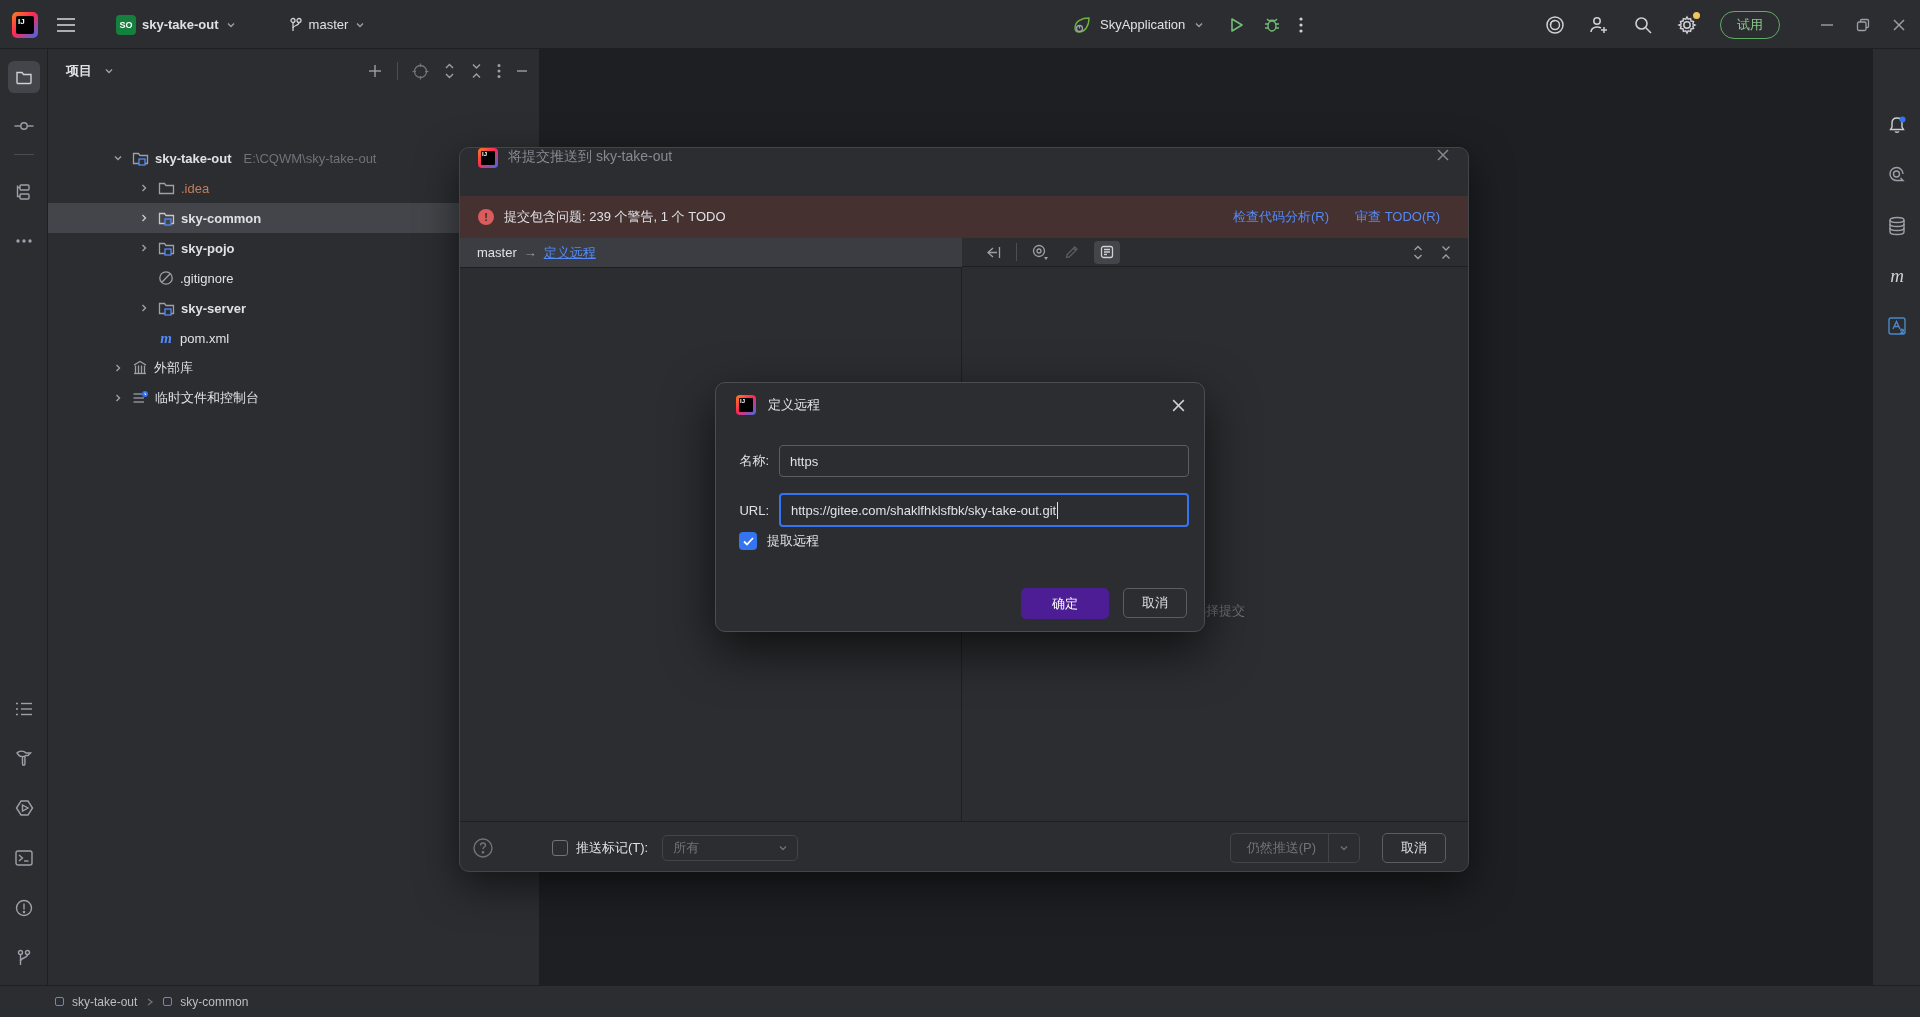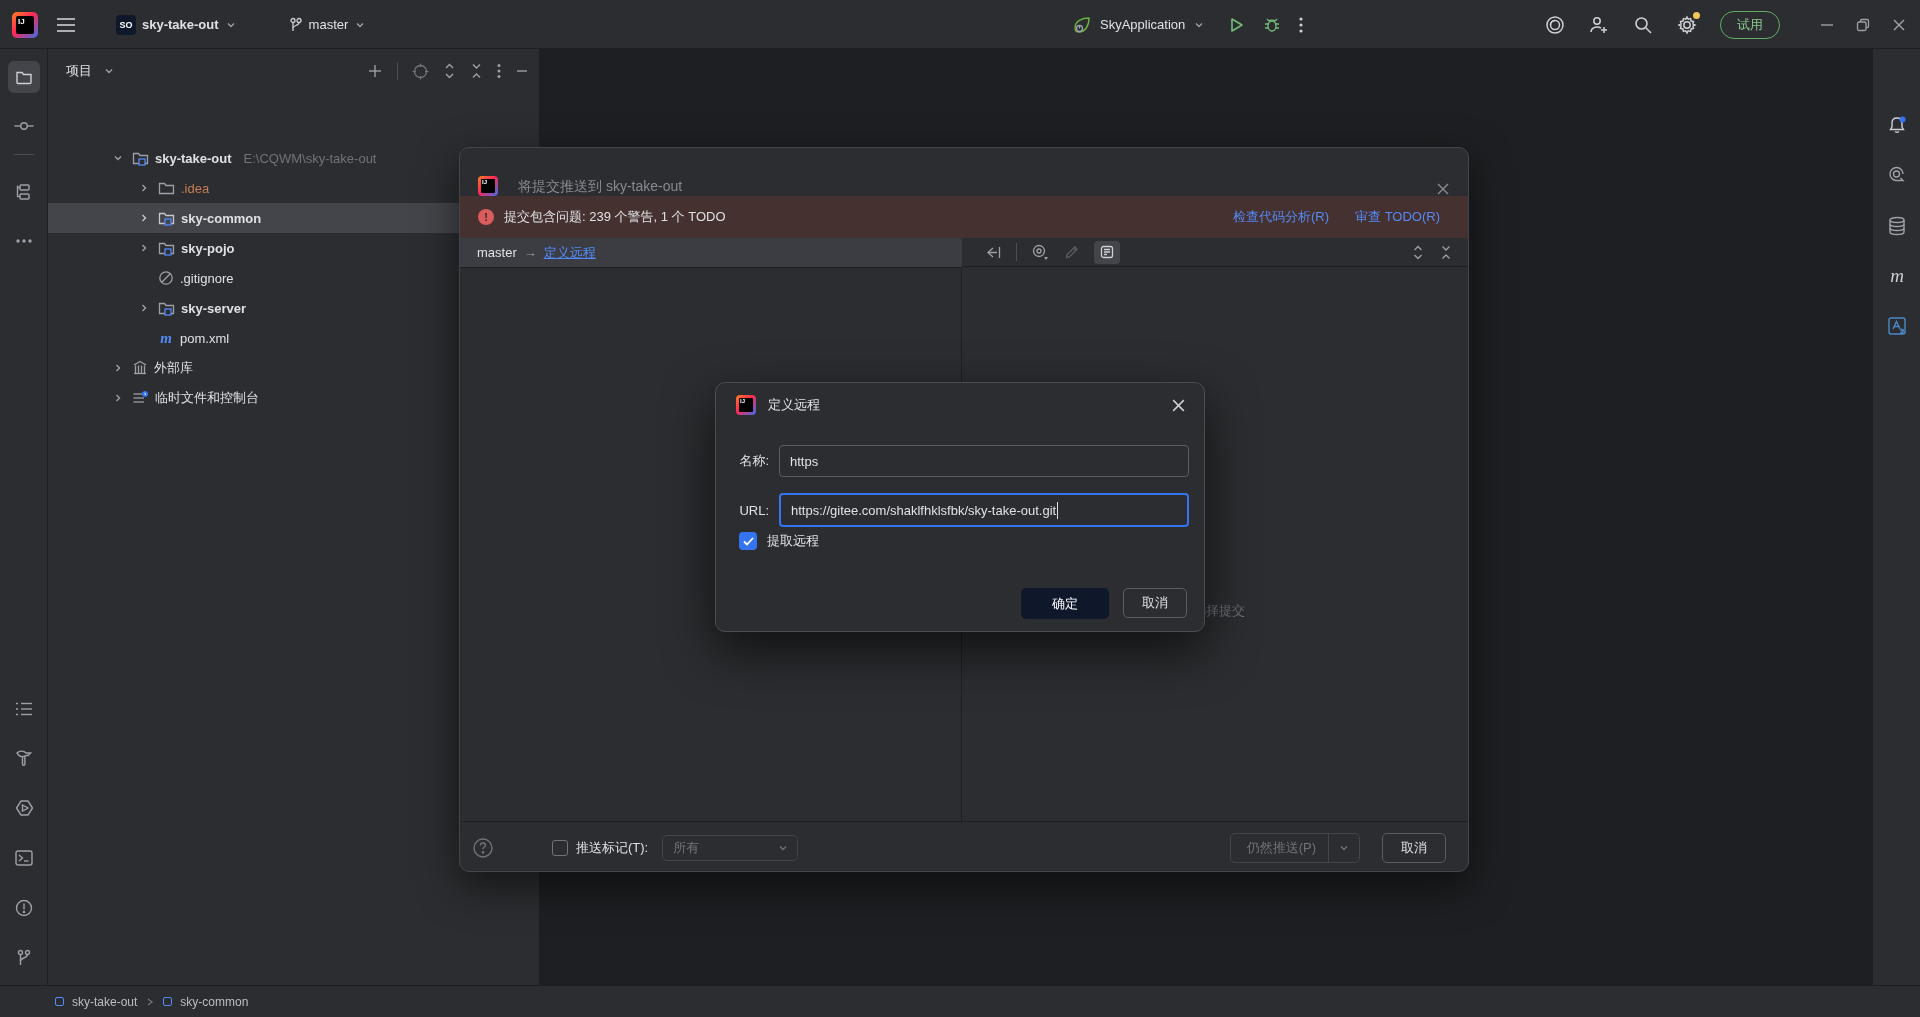--- a/index.html
+++ b/index.html
@@ -7,60 +7,60 @@
     font-family:"Liberation Sans","DejaVu Sans",sans-serif; color:#dfe1e5; font-size:13px; }
   svg { display:block; }
   .ico { display:inline-flex; align-items:center; justify-content:center; flex:0 0 auto; }
 
   
   #titlebar { position:absolute; left:0; top:0; width:1920px; height:49px; background:#2b2d30; border-bottom:1px solid #1e1f22; }
   .tb-left { position:absolute; left:12px; top:0; height:49px; display:flex; align-items:center; gap:10px; }
   .logo { width:26px; height:26px; border-radius:5px; background:linear-gradient(135deg,#fc801d 0%,#fe2857 45%,#3b6cec 100%); position:relative; }
   .logo .inner { position:absolute; left:4px; top:4px; right:4px; bottom:4px; background:#000; border-radius:2px; color:#fff; font-size:8px; font-weight:700; display:flex; align-items:flex-start; padding:1px 2px; }
   .tb-btn { display:flex; align-items:center; gap:6px; padding:5px 8px; border-radius:6px; color:#dfe1e5; }
-  .avatar { width:20px; height:20px; border-radius:4px; background:#0f172a; color:#fff; font-size:9px; font-weight:700; display:flex; align-items:center; justify-content:center; }
+  .avatar { width:20px; height:20px; border-radius:4px; background:#15803d; color:#fff; font-size:9px; font-weight:700; display:flex; align-items:center; justify-content:center; }
   .tb-name { font-weight:600; }
   .tb-run { position:absolute; left:1072px; top:0; height:49px; display:flex; align-items:center; gap:8px; }
   .tb-right { position:absolute; right:14px; top:0; height:49px; display:flex; align-items:center; gap:22px; }
   .pill { border:1px solid #5fad65; color:#8bc98f; border-radius:14px; padding:4px 16px; font-size:13px; }
   .gear-wrap { position:relative; }
   .dot-badge { position:absolute; width:7px; height:7px; border-radius:50%; background:#f2c55c; right:-2px; top:-2px; }
   .muted { color:#9da0a8; }
 
   
   #leftbar { position:absolute; left:0; top:49px; width:48px; height:936px; background:#2b2d30; border-right:1px solid #1e1f22; }
   #rightbar { position:absolute; right:0; top:49px; width:48px; height:936px; background:#2b2d30; border-left:1px solid #1e1f22; }
   .bar-ic { position:absolute; left:8px; width:32px; height:32px; border-radius:6px; display:flex; align-items:center; justify-content:center; }
   #rightbar .bar-ic { left:8px; }
   .bar-ic.active { background:#43454a; }
   .bar-divider { position:absolute; left:14px; width:20px; height:1px; background:#4a4d52; }
 
   
   #project { position:absolute; left:48px; top:49px; width:492px; height:936px; background:#2b2d30; border-right:1px solid #1e1f22; }
   .pp-header { position:absolute; left:0; top:0; width:100%; height:44px; display:flex; align-items:center; padding:0 10px 0 18px; }
-  .pp-title { font-weight:400; margin-right:11px; }
+  .pp-title { font-weight:700; margin-right:11px; }
   .pp-tools { margin-left:auto; display:flex; align-items:center; gap:14px; }
   .vdiv { width:1px; height:18px; background:#4a4d52; }
   .tree { position:absolute; top:94px; left:0; width:100%; }
   .trow { position:relative; height:30px; display:flex; align-items:center; gap:6px; white-space:nowrap; }
   .trow.sel { background:#43454a; }
   .twisty { width:16px; display:flex; justify-content:center; }
   .tbold { font-weight:700; }
   .tpath { color:#6f737a; margin-left:6px; }
   .idea-text { color:#c77d55; }
   .mvn { font-family:"Liberation Serif","DejaVu Serif",serif; font-style:italic; font-weight:700; color:#548af7; font-size:15px; width:16px; text-align:center; }
 
   
   #editor { position:absolute; left:540px; top:49px; width:1332px; height:936px; background:#1e1f22; }
   #statusbar { position:absolute; left:0; top:985px; width:1920px; height:32px; background:#2b2d30; border-top:1px solid #1e1f22; display:flex; align-items:center; padding-left:55px; gap:8px; color:#bcbec4; font-size:12px; }
   .modsq { width:9px; height:9px; border:1.5px solid #548af7; border-radius:2px; }
 
   
   #push { position:absolute; left:459px; top:147px; width:1010px; height:725px; background:#2b2d30; border:1px solid #43454a; border-radius:10px; box-shadow:0 14px 40px rgba(0,0,0,.55); overflow:hidden; }
-  .pd-header { position:absolute; left:0; top:0; width:100%; height:48px; display:flex; align-items:flex-end; padding:0 18px; gap:20px; }
+  .pd-header { position:absolute; left:0; top:0; width:100%; height:48px; display:flex; align-items:flex-start; padding:0 18px; gap:10px; }
   .pd-title { color:#868a91; font-size:14px; }
   .pd-close { margin-left:auto; }
   .mini-logo { width:20px; height:20px; border-radius:4px; background:linear-gradient(135deg,#fc801d 0%,#fe2857 45%,#3b6cec 100%); position:relative; }
   .mini-logo .inner { position:absolute; left:3px; top:3px; right:3px; bottom:3px; background:#000; border-radius:1px; color:#fff; font-size:6px; font-weight:700; padding:0 1px; }
   .pd-warn { position:absolute; left:0; top:48px; width:100%; height:42px; background:#453130; display:flex; align-items:center; padding:0 28px 0 18px; gap:10px; }
   .warn-circle { width:16px; height:16px; border-radius:50%; background:#db5c5c; color:#2b2d30; font-weight:700; font-size:11px; display:flex; align-items:center; justify-content:center; }
   .warn-links { margin-left:auto; display:flex; gap:26px; }
   .blue-link { color:#548af7; }
   .pd-branchrow { position:absolute; left:0; top:90px; width:502px; height:29px; background:#3b3d42; display:flex; align-items:center; padding-left:17px; gap:7px; }
   .pd-toolbar { position:absolute; left:502px; top:90px; width:508px; height:29px; display:flex; align-items:center; gap:14px; padding-left:22px; border-bottom:1px solid #1e1f22; }
@@ -84,21 +84,21 @@
   #remote { position:absolute; left:715px; top:382px; width:490px; height:250px; background:#2b2d30; border:1px solid #4a4d52; border-radius:10px; box-shadow:0 18px 50px rgba(0,0,0,.65); }
   .rd-header { position:absolute; left:0; top:0; width:100%; height:44px; display:flex; align-items:center; padding:0 18px 0 20px; gap:12px; }
   .rd-title { font-size:13px; color:#dfe1e5; }
   .rd-row { position:absolute; display:flex; align-items:center; }
   .rd-label { width:42px; text-align:right; margin-right:10px; color:#dfe1e5; }
   .field { height:32px; width:410px; border:1px solid #5a5d63; border-radius:4px; display:flex; align-items:center; padding:0 10px; background:#2b2d30; }
   .field.focus { border:2px solid #3574f0; height:34px; }
   .caret { width:1px; height:17px; background:#dfe1e5; margin-left:1px; }
   .cb-on { width:18px; height:18px; background:#3574f0; border-radius:4px; color:#fff; display:flex; align-items:center; justify-content:center; }
   .rd-buttons { position:absolute; right:17px; top:556px; display:flex; gap:14px; }
-  .btn.primary { background:#0f172a; color:#fff; height:31px; min-width:88px; }
+  .btn.primary { background:#4c1d95; color:#fff; height:31px; min-width:88px; }
 </style>
 </head>
 <body>
 
 <div id="titlebar">
   <div class="tb-left">
     <div class="logo">
         <div class="inner">IJ</div>
       </div>
     <span class="ico tb-btn">

